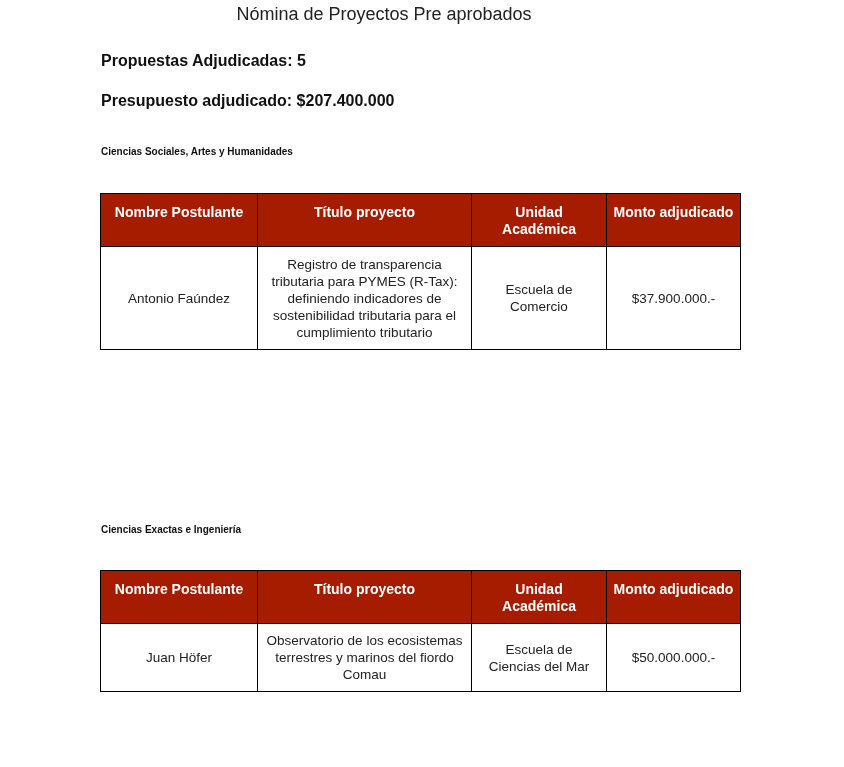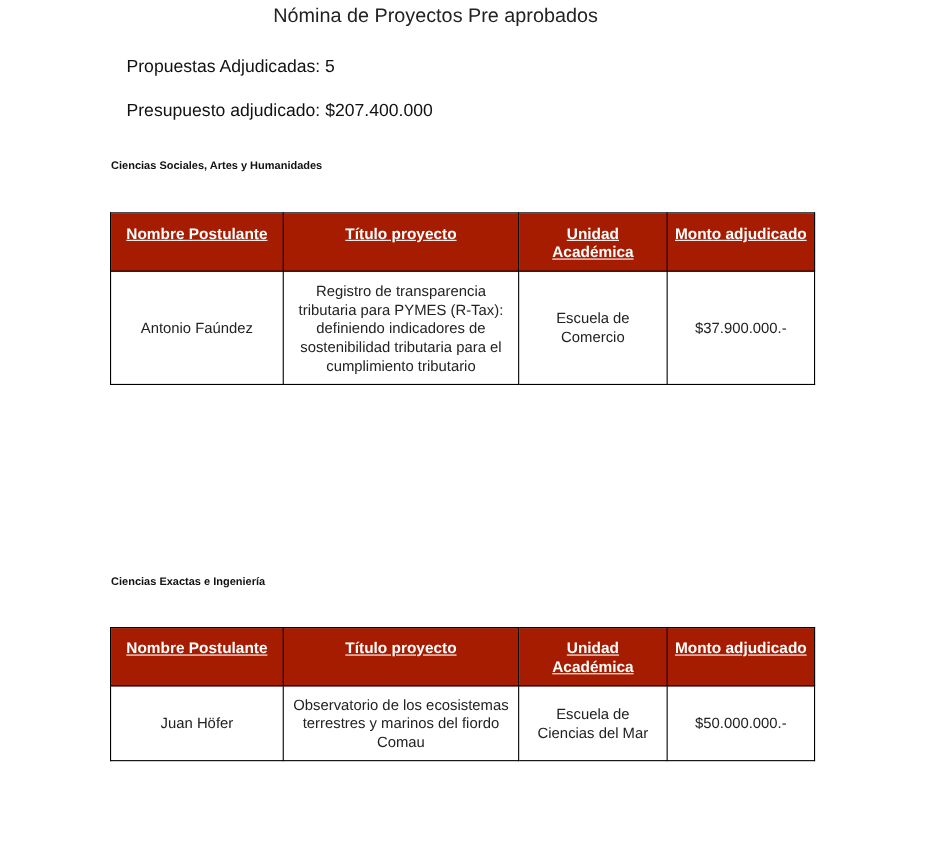--- a/index.html
+++ b/index.html
@@ -2,24 +2,24 @@
 <html><head>
 <meta charset="utf-8">
 <style>
   html, body { margin: 0; padding: 0; background: #ffffff; }
   body {
     width: 844px; height: 767px; overflow: hidden; position: relative;
     font-family: "Liberation Sans", sans-serif; color: #222222;
   }
   .doc-title {
     position: absolute; left: 0; width: 768px; top: 4px;
-    text-align: center; font-size: 18px; color: #222; padding-left: 12px;
+    text-align: center; font-size: 18px; color: #222;
   }
   .summary {
-    position: absolute; left: 115px; font-size: 16px; font-weight: normal; color: #111;
+    position: absolute; left: 101px; font-size: 16px; font-weight: bold; color: #111;
   }
   .sum1 { top: 52px; }
   .sum2 { top: 76px; margin-top: 16px; }
   .section-title {
     position: absolute; left: 101px; font-size: 10px; font-weight: bold; color: #111;
   }
   .sec1 { top: 146px; }
   .sec2 { top: 524px; }
   table.grid {
     position: absolute; left: 100px; width: 640px;
@@ -30,21 +30,21 @@
   .t2 { top: 570px; }
   table.grid col.c1 { width: 157px; }
   table.grid col.c2 { width: 214px; }
   table.grid col.c3 { width: 135px; }
   table.grid col.c4 { width: 134px; }
   table.grid th, table.grid td {
     border: 1px solid #000; text-align: center; line-height: 17px;
   }
   table.grid th {
     background: #a61c00; color: #ffffff; font-weight: bold; font-size: 14px;
-    vertical-align: top; padding: 10px 6px 8px 6px; height: 34px; text-decoration: underline;
+    vertical-align: top; padding: 10px 6px 8px 6px; height: 34px;
   }
   table.grid td { vertical-align: middle; padding: 8px 6px; }
   .r-a td { height: 35px; }
   .r-b td { height: 86px; }
   .r-c td { height: 58px; }
   .r-d td { height: 51px; }
   .r-e td { height: 52px; }
 </style>
 </head>
 <body>

